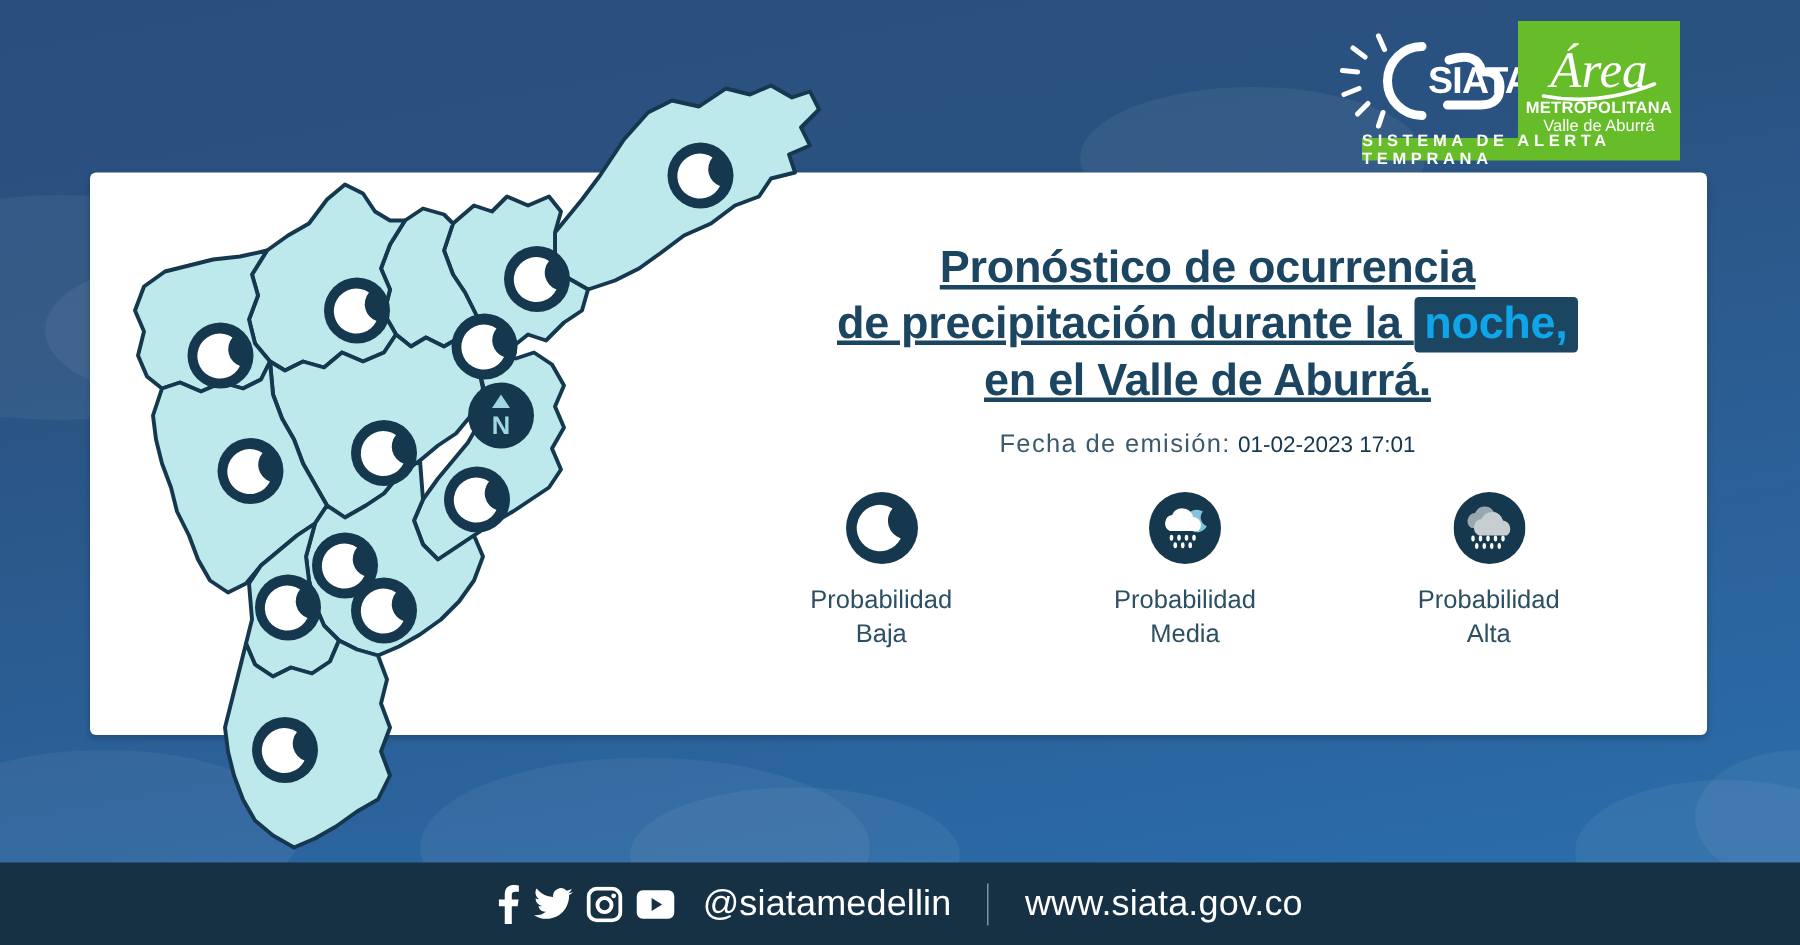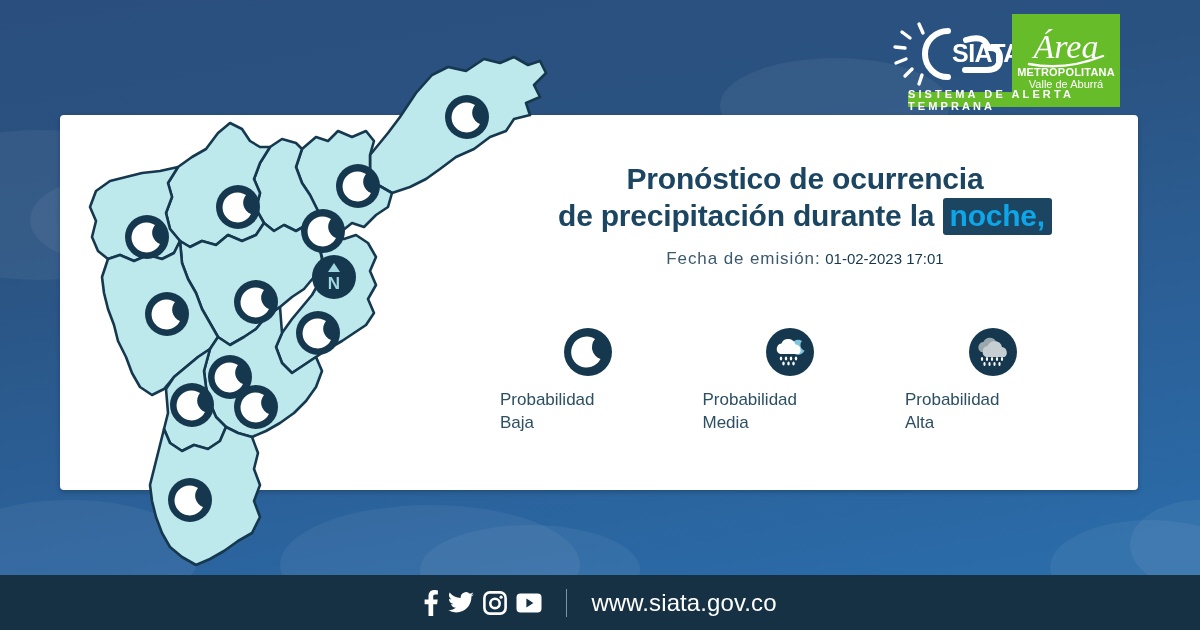--- a/index.html
+++ b/index.html
@@ -54,33 +54,34 @@
     box-shadow:0 2px 5px rgba(0,0,0,.22);
   }
   
   .map { position:absolute; left:70px; top:45px; width:520px; height:545px; }
   .map svg { display:block; overflow:visible; }
   
   .content { position:absolute; left:470px; top:160px; width:670px; text-align:center; }
   .title {
     color:#1b4560; font-size:30px; font-weight:bold; line-height:37px;
     letter-spacing:-.2px;
+    text-decoration:underline;
   }
   .hl {
     background:#1b4560; color:#0ea5e9; padding:2px 7px 4px 7px; border-radius:3px;
     display:inline-block; line-height:31px;
   }
   .fecha { margin-top:14px; font-size:17px; color:#3c5a6e; }
   .fecha .lbl { letter-spacing:.9px;margin-top:16px; }
   .fecha .val { font-size:15px; color:#16384f; letter-spacing:0; }
   .legend {
     position:absolute; left:500px; top:328px; width:580px;
     display:flex; justify-content:space-between;
   }
-  .leg-item { width:175px; }
+  .leg-item { width:175px; text-align:center; }
   .leg-ico { width:48px; height:48px; margin:0 auto 12px auto; }
   .leg-lab { color:#2c4f63; font-size:17px; line-height:23px; }
 </style>
 </head>
 <body>
 
 <div class="bg"></div>
 <div class="bg-cloud" style="left:-120px; top:130px; width:320px; height:150px;"></div>
 <div class="bg-cloud" style="left:30px; top:175px; width:180px; height:90px;"></div>
 <div class="bg-cloud" style="left:-60px; top:500px; width:260px; height:110px;"></div>
@@ -228,20 +229,21 @@
     </g>
   </svg>
 </div>
 
 <div class="content">
   <div class="title">
     <div>Pronóstico de ocurrencia</div>
     <div>
       <span>de precipitación durante la </span><span class="hl">noche,</span>
     </div>
+    <div>en el Valle de Aburrá.</div>
   </div>
   <div class="fecha">
     <span class="lbl">Fecha de emisión:</span>
     <span class="val">01-02-2023 17:01</span>
   </div>
 </div>
 
 <div class="legend">
 
   <div class="leg-item">
@@ -311,15 +313,16 @@
     <svg width="24" height="24" viewBox="0 0 24 24">
       <rect x="1.4" y="1.4" width="21.2" height="21.2" rx="5.5" fill="none" stroke="#ffffff" stroke-width="2.6"></rect>
       <circle cx="12" cy="12.4" r="4.7" fill="none" stroke="#ffffff" stroke-width="2.6"></circle>
       <circle cx="18.1" cy="6.2" r="1.6" fill="#ffffff"></circle>
     </svg>
     <svg width="26" height="20" viewBox="0 0 26 20">
       <rect x="0.5" y="0.5" width="25" height="19" rx="4" fill="#ffffff"></rect>
       <path d="M10.4 5.6l7 4.4-7 4.4z" fill="#163044"></path>
     </svg>
   </div>
+  <div class="handle">@siatamedellin</div>
   <div class="vdiv"></div>
   <div class="site">www.siata.gov.co</div>
 </div>
 
 </body></html>

